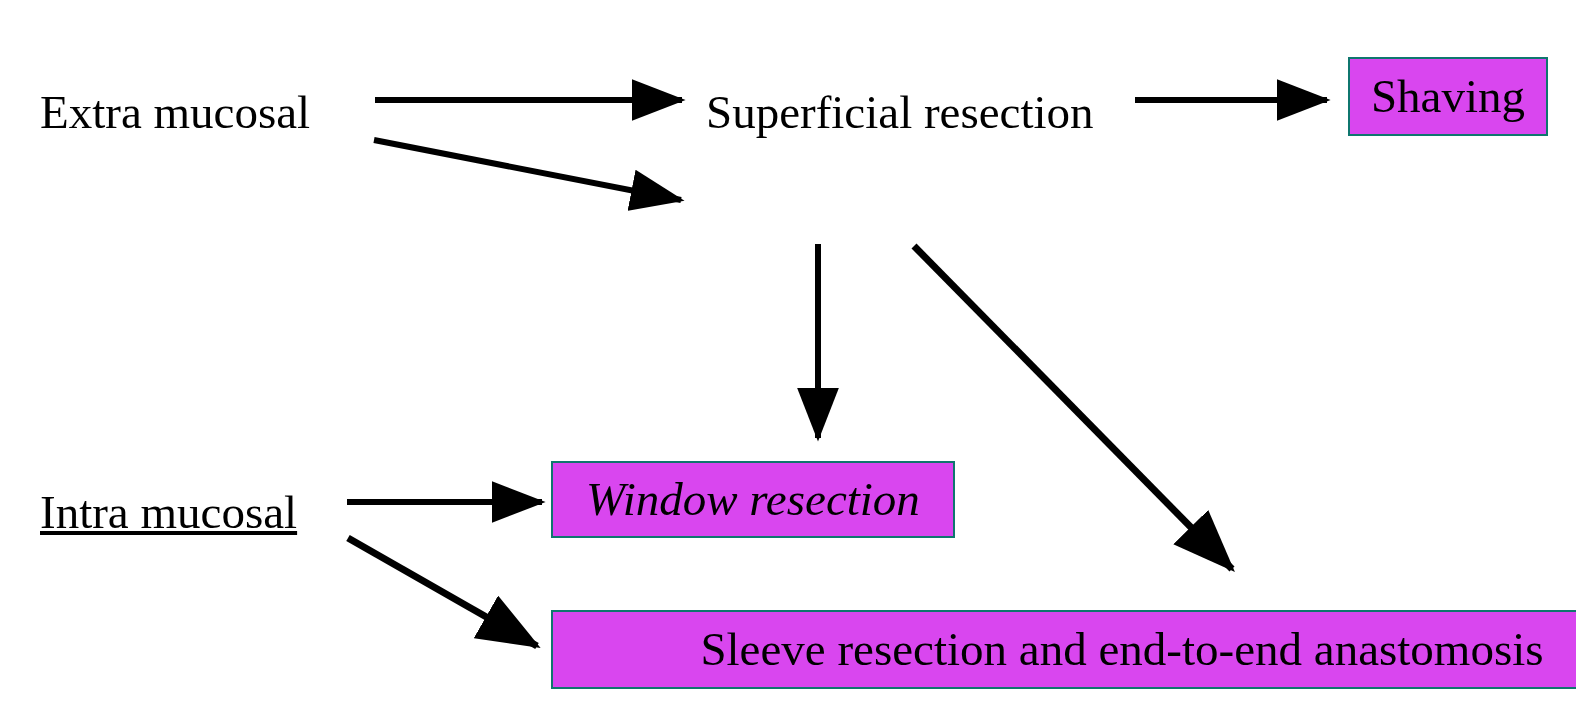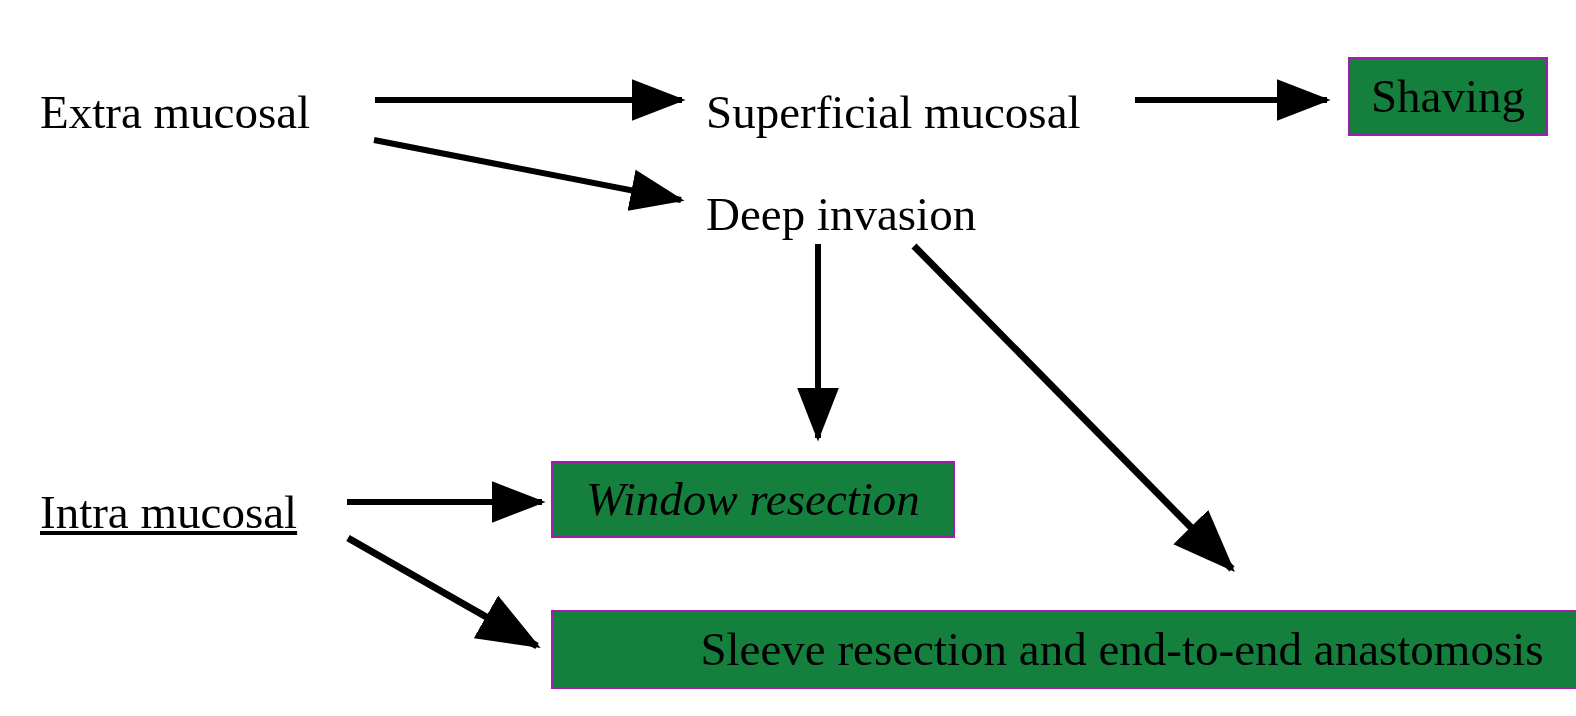--- a/index.html
+++ b/index.html
@@ -32,22 +32,22 @@
     font-family: "Liberation Serif", "DejaVu Serif", serif;
     font-size: 47px;
     line-height: 1;
     white-space: nowrap;
     letter-spacing: 0px;
     margin-top: 16px;
   }
   .node-box {
     position: absolute;
     box-sizing: border-box;
-    border: 2px solid #a21caf;
-    background: #15803d;
+    border: 2px solid #0f766e;
+    background: #d946ef;
     display: flex;
     align-items: center;
     justify-content: center;
     color: #000000;
     font-family: "Liberation Serif", "DejaVu Serif", serif;
     font-size: 47px;
     line-height: 1;
     white-space: nowrap;
   }
   
@@ -82,23 +82,22 @@
 
     <line x1="914" y1="246" x2="1232" y2="569" stroke="#000000" stroke-width="7" marker-end="url(#arrowhead)"></line>
 
     <line x1="347" y1="502" x2="542" y2="502" stroke="#000000" stroke-width="6" marker-end="url(#arrowhead)"></line>
 
     <line x1="348" y1="538" x2="537" y2="646" stroke="#000000" stroke-width="7" marker-end="url(#arrowhead)"></line>
   </svg>
 
   <div class="node-label" id="label-extra-mucosal">Extra mucosal</div>
 
-  <div class="node-label" id="label-superficial-invasion">Superficial mucosal</div>
+  <div class="node-label" id="label-superficial-invasion">Superficial resection</div>
 
-  <div class="node-label" id="label-deep-invasion">Deep invasion</div>
 
   <div class="node-label" id="label-intra-mucosal">Intra mucosal</div>
 
   <div class="node-box" id="box-shaving">Shaving</div>
 
   <div class="node-box" id="box-window">Window resection</div>
 
   <div class="node-box" id="box-sleeve">Sleeve resection and end-to-end anastomosis</div>
 
 </div>

